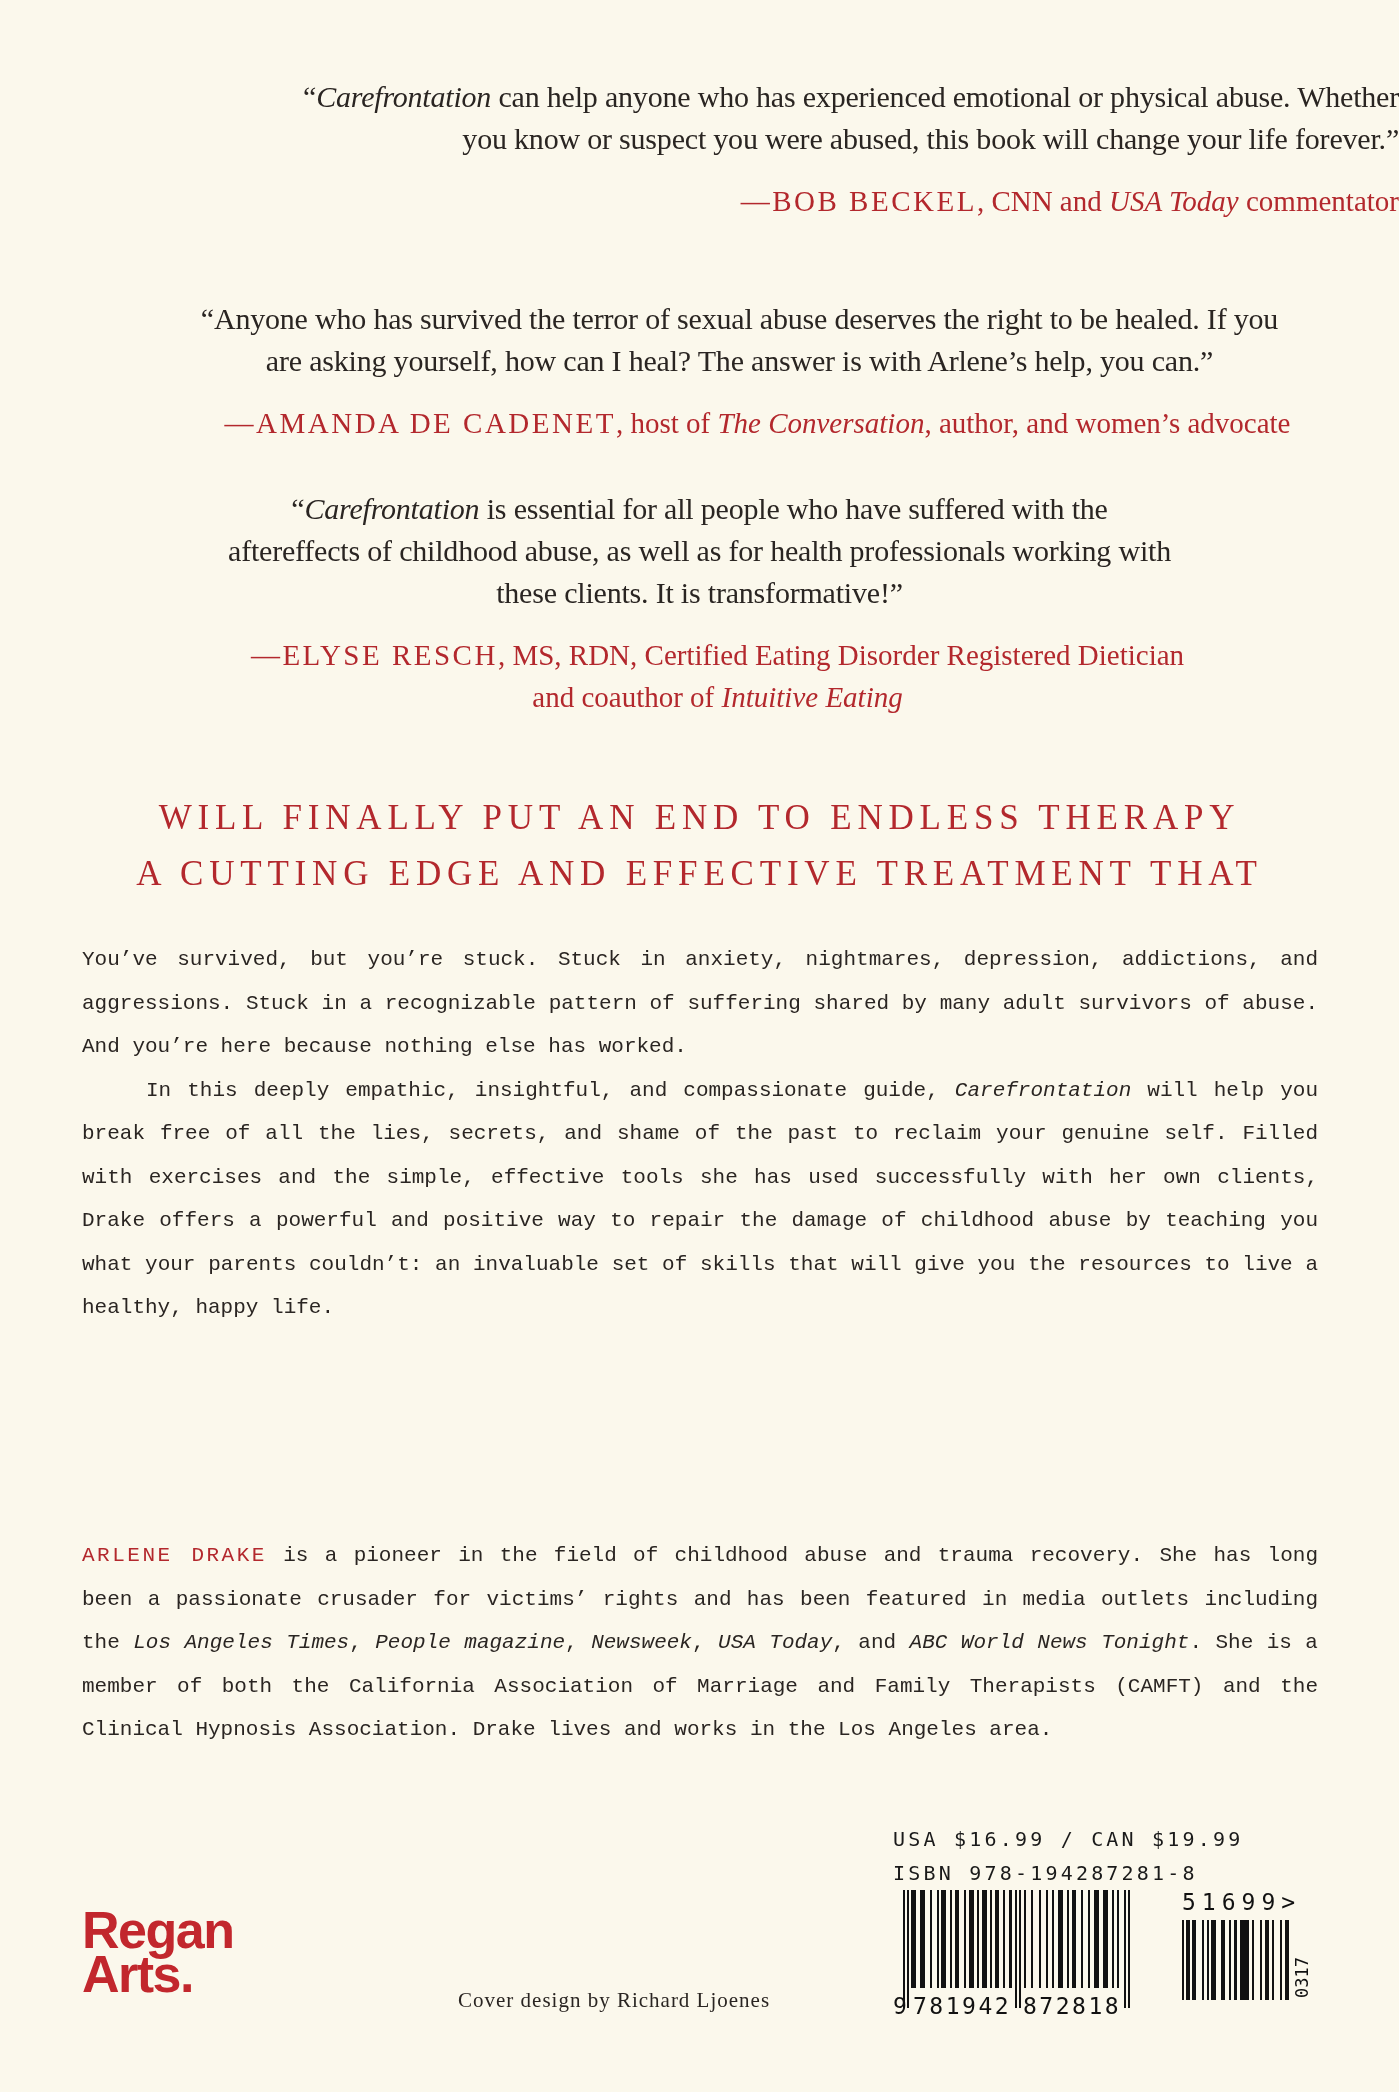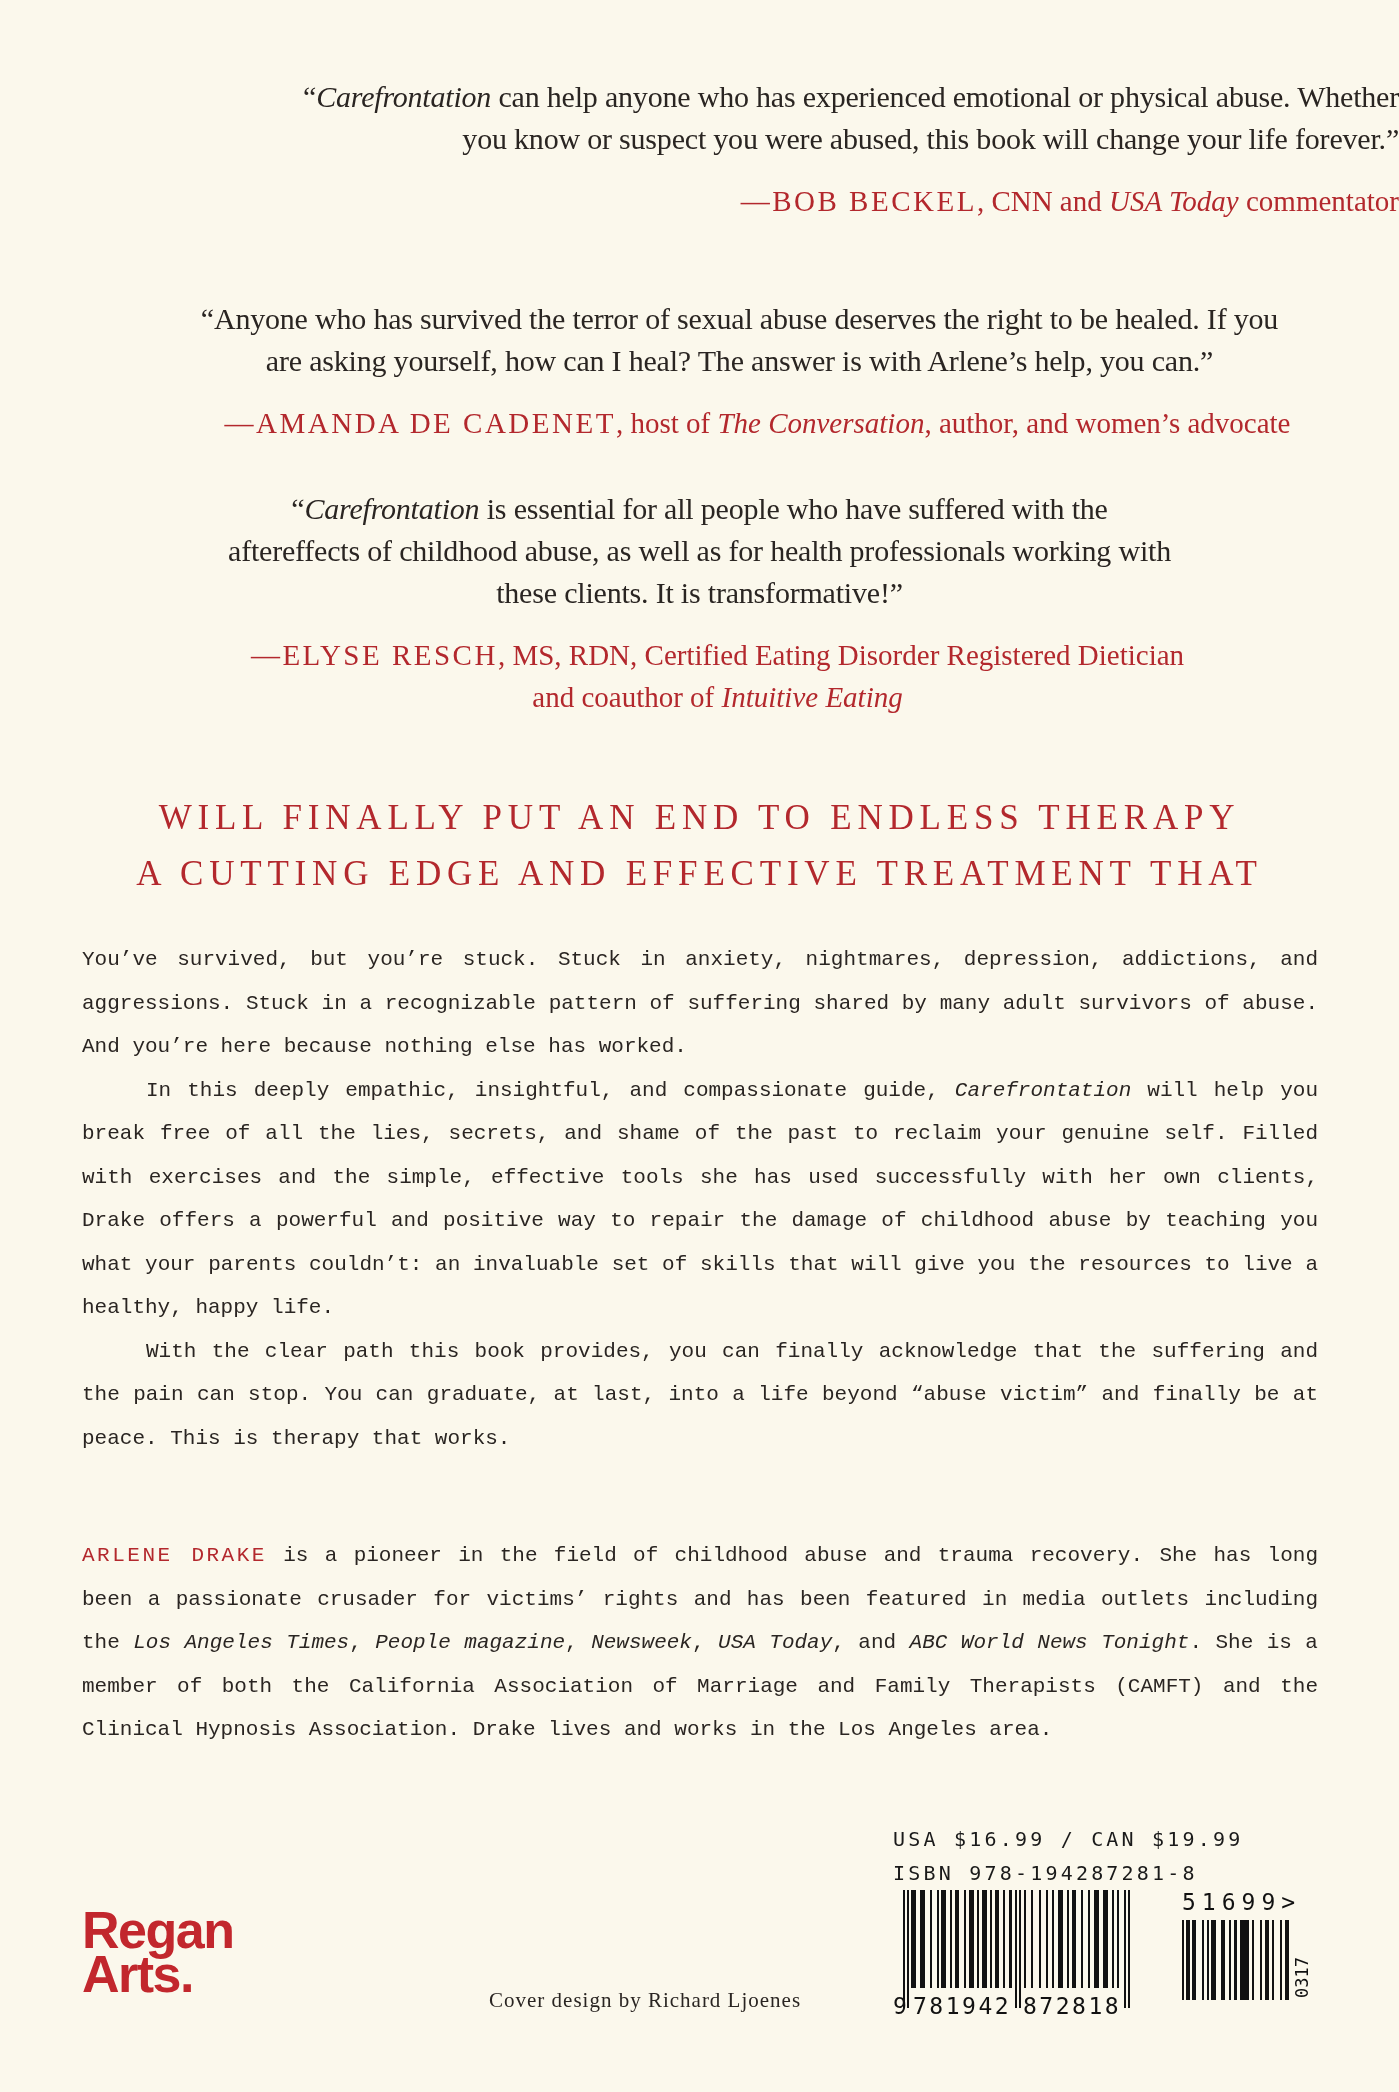--- a/index.html
+++ b/index.html
@@ -54,21 +54,21 @@
     color: #1a1a1a;
   }
   .logo {
     position: absolute; left: 82px; top: 1908px;
     font-family: "Liberation Sans", "DejaVu Sans", sans-serif;
     font-weight: bold; font-size: 52px; line-height: 44px;
     letter-spacing: -1.5px;
     color: #c2272d;
   }
   .credit {
-    position: absolute; left: 489px; top: 1988px;
+    position: absolute; left: 458px; top: 1988px;
     font-family: "Liberation Serif", "DejaVu Serif", serif;
     font-size: 21px; letter-spacing: 1px;
     color: #2a2522;
   }
   .barcode-main {
     position: absolute; left: 893px; top: 1890px;
     width: 252px; height: 130px;
   }
   .barcode-addon {
     position: absolute; left: 1170px; top: 1888px;
@@ -111,21 +111,20 @@
 </div>
 
 <div class="headline">
   <div>WILL FINALLY PUT AN END TO ENDLESS THERAPY</div>
   <div>A CUTTING EDGE AND EFFECTIVE TREATMENT THAT</div>
 </div>
 
 <div class="body-text" style="top:938px;">
   <p>You’ve survived, but you’re stuck. Stuck in anxiety, nightmares, depression, addictions, and aggressions. Stuck in a recognizable pattern of suffering shared by many adult survivors of abuse.  And you’re here because nothing else has worked.</p>
   <p class="indent"><span>In this deeply empathic, insightful, and compassionate guide, </span><i>Carefrontation</i><span> will help you break free of all the lies, secrets, and shame of the past to reclaim your genuine self. Filled with exercises and the simple, effective tools she has used successfully with her own clients, Drake offers a powerful and positive way to repair the damage of childhood abuse by teaching you what your parents couldn’t: an invaluable set of skills that will give you the resources to live a healthy, happy life.</span></p>
-  <p class="indent">With the clear path this book provides, you can finally acknowledge that the suffering and the pain can stop. You can graduate, at last, into a life beyond “abuse victim” and finally be at peace. This is therapy that works.</p>
 </div>
 
 <div class="body-text" style="top:1534px;">
   <p><span class="author-name">ARLENE DRAKE</span><span> is a pioneer in the field of childhood abuse and trauma recovery. She has long been a passionate crusader for victims’ rights and has been featured in media outlets including the </span><i>Los Angeles Times</i><span>, </span><i>People magazine</i><span>, </span><i>Newsweek</i><span>, </span><i>USA Today</i><span>, and </span><i>ABC World News Tonight</i><span>. She is a member of both the California Association of Marriage and Family Therapists (CAMFT) and the Clinical Hypnosis Association. Drake lives and works in the Los Angeles area.</span></p>
 </div>
 
 <div class="price">
   <div>USA $16.99 / CAN $19.99</div>
   <div>ISBN 978-194287281-8</div>
 </div>

